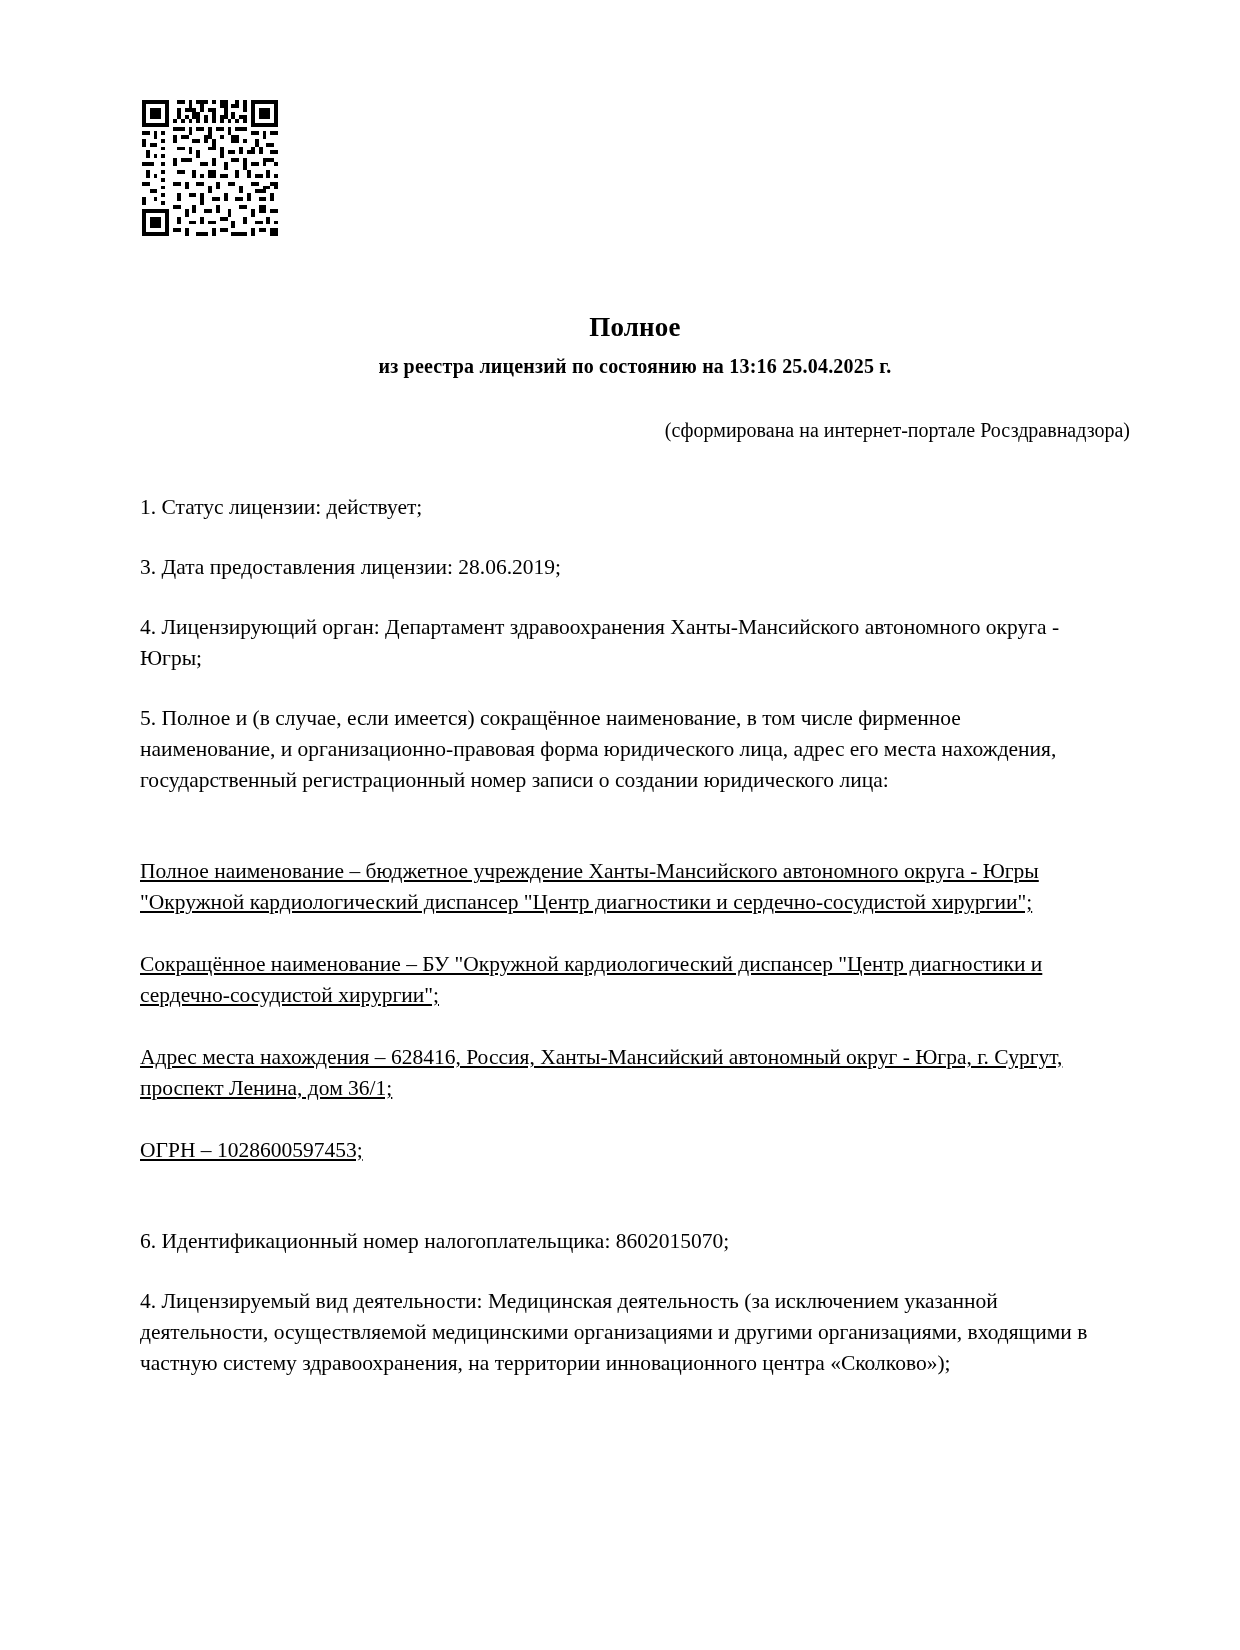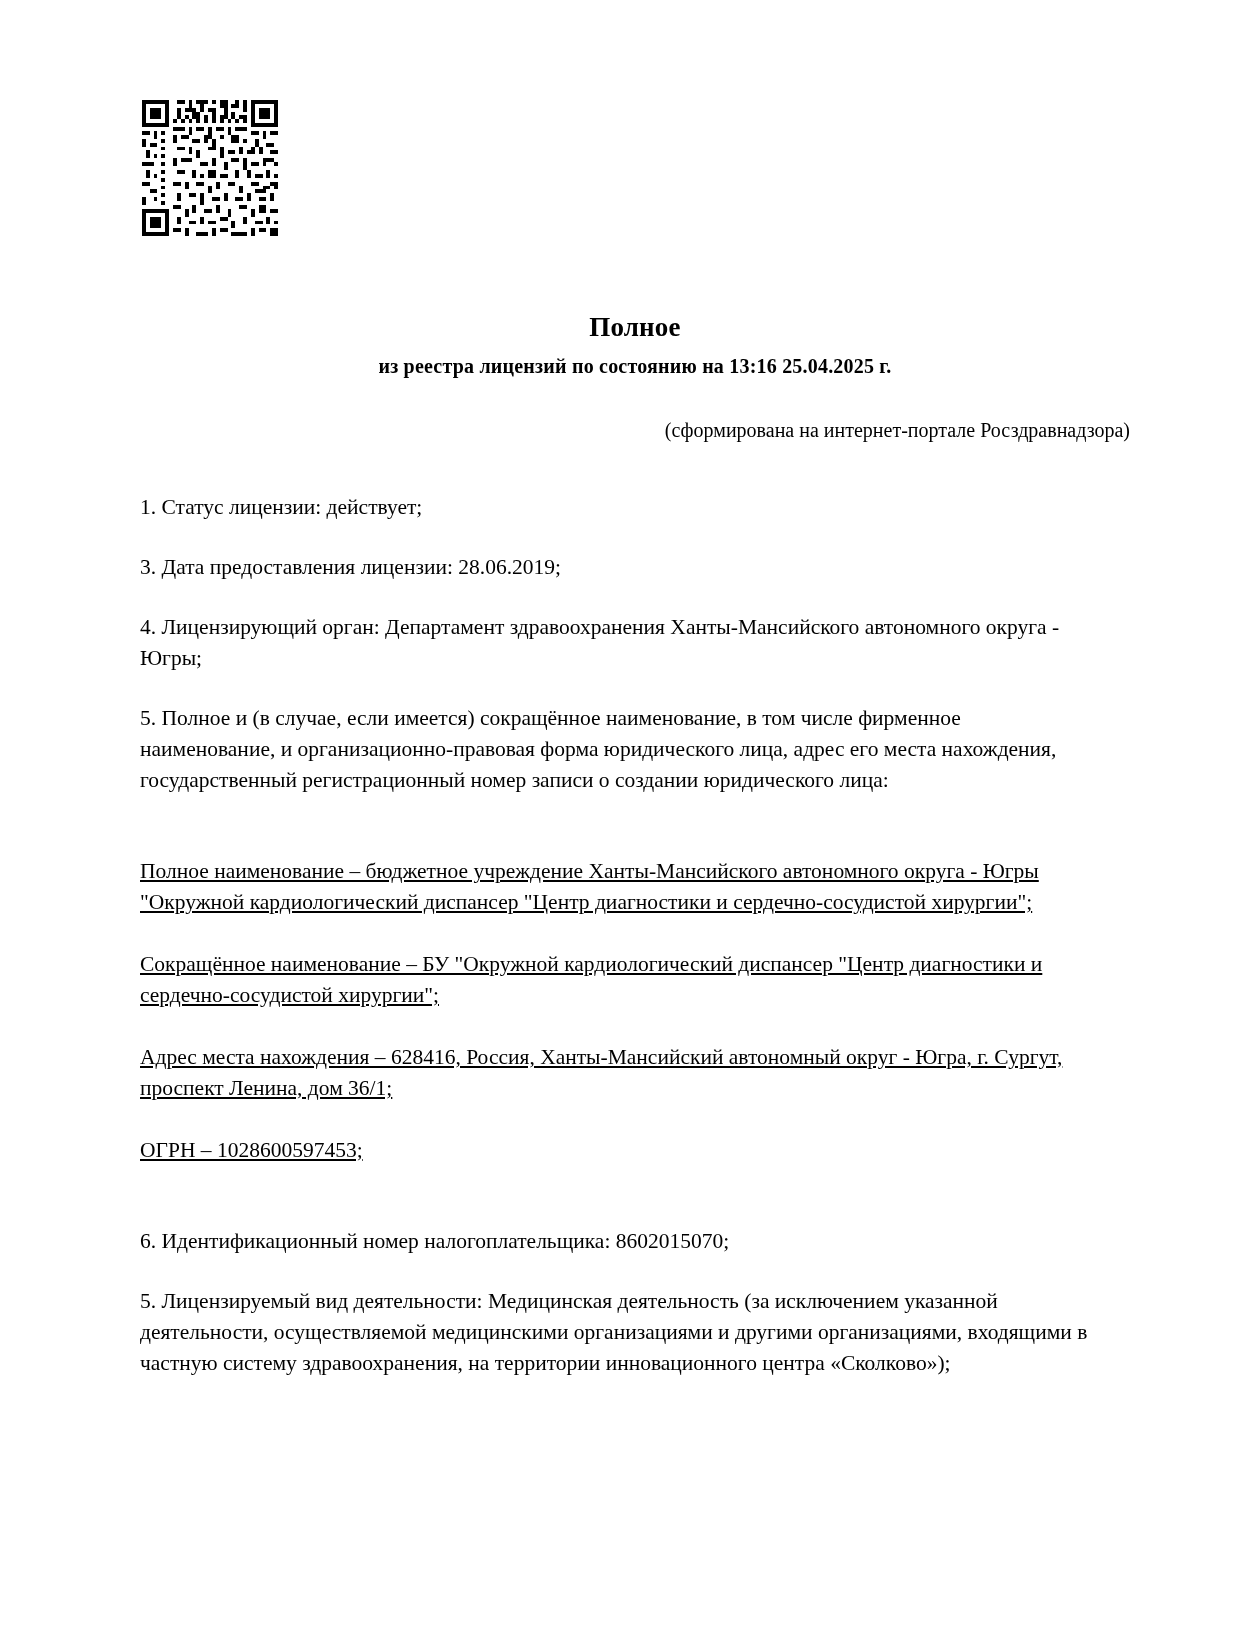--- a/index.html
+++ b/index.html
@@ -296,17 +296,17 @@
 
     <div class="block-lines">
       <span style="display:block">Полное наименование – бюджетное учреждение Ханты-Мансийского автономного округа - Югры "Окружной кардиологический диспансер "Центр диагностики и сердечно-сосудистой хирургии";</span>
       <span style="display:block">Сокращённое наименование – БУ "Окружной кардиологический диспансер "Центр диагностики и сердечно-сосудистой хирургии";</span>
       <span style="display:block">Адрес места нахождения – 628416, Россия, Ханты-Мансийский автономный округ - Югра, г. Сургут, проспект Ленина, дом 36/1;</span>
       <span style="display:block">ОГРН – 1028600597453;</span>
     </div>
 
     <p class="item">6. Идентификационный номер налогоплательщика: 8602015070;</p>
 
-    <p class="item">5. Лицензируемый вид деятельности: Медицинская деятельность (за исключением указанной деятельности, осуществляемой медицинскими организациями и другими организациями, входящими в частную систему здравоохранения, на территории инновационного центра «Сколково»);</p>
+    <p class="item">4. Лицензируемый вид деятельности: Медицинская деятельность (за исключением указанной деятельности, осуществляемой медицинскими организациями и другими организациями, входящими в частную систему здравоохранения, на территории инновационного центра «Сколково»);</p>
 
   </div>
 
 </div>
 
 </body></html>

